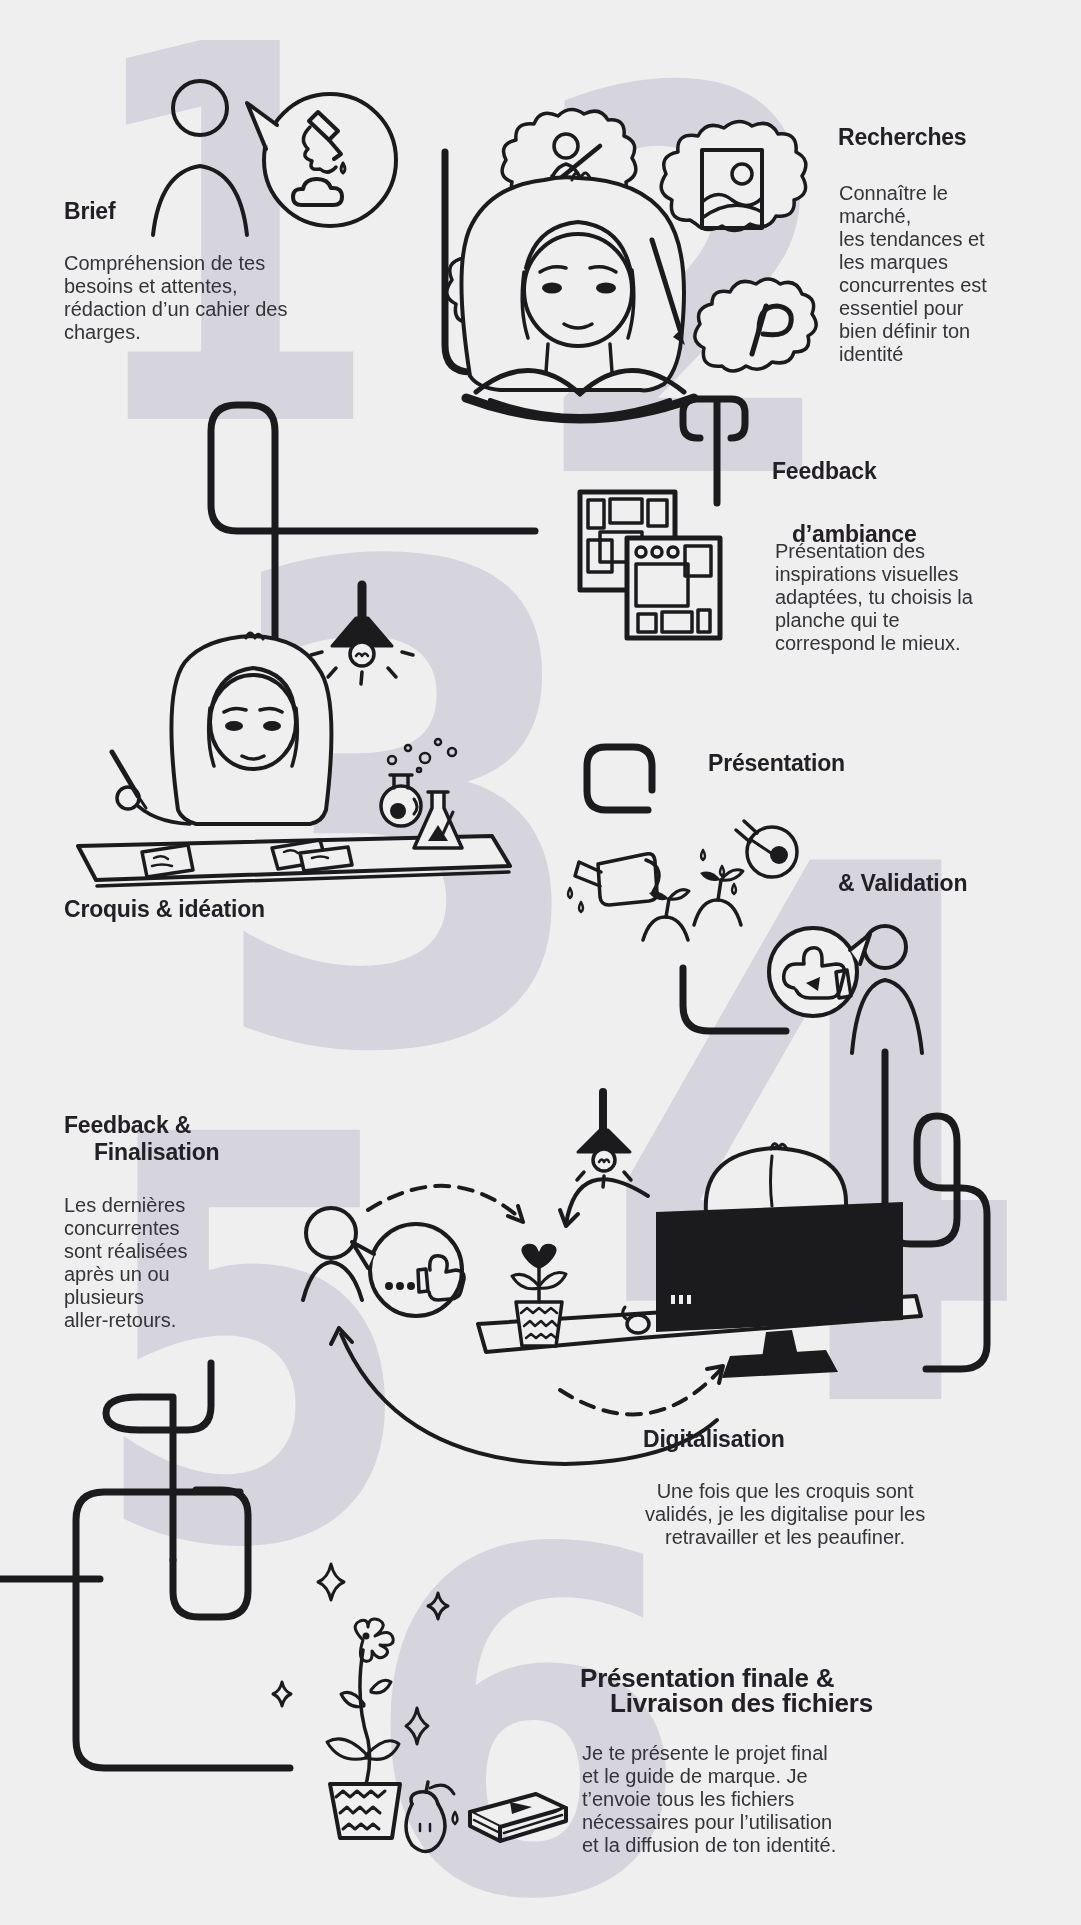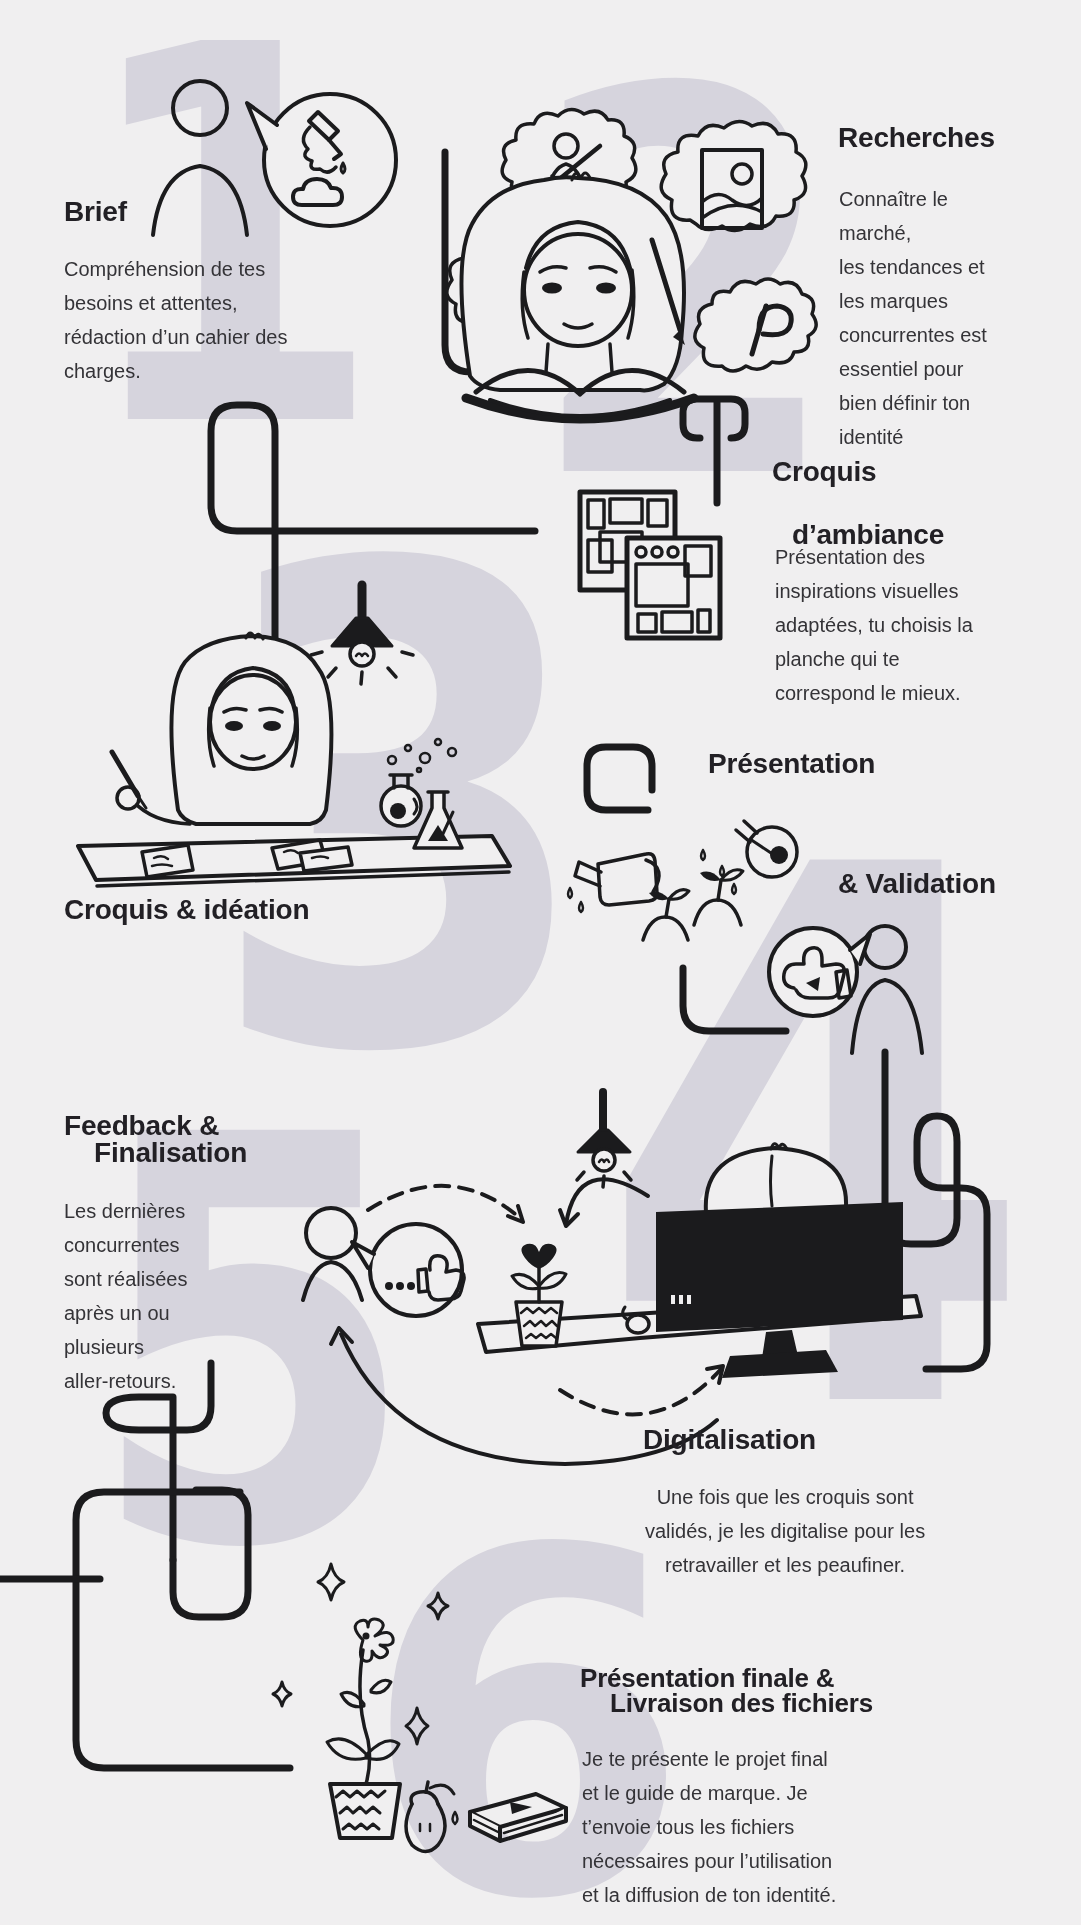--- a/index.html
+++ b/index.html
@@ -17,23 +17,23 @@
   #num1{left:76px;top:-21px;font-size:520px;}
   #num2{left:528px;top:23px;font-size:530px;}
   #num3{left:206px;top:483px;font-size:660px;}
   #num4{left:598px;top:773px;font-size:740px;}
   #num5{left:87px;top:1064px;font-size:560px;}
   #num6{left:361px;top:1489px;font-size:475px;transform:scaleX(1);}
   
   .art{position:absolute;left:0;top:0;z-index:2;}
   
   .txt{position:absolute;z-index:3;}
-  .h{font-weight:bold;color:#222025;font-size:28px;letter-spacing:-0.2px;line-height:27px;}
+  .h{font-weight:bold;color:#222025;font-size:23px;letter-spacing:-0.2px;line-height:27px;}
   .h .l2{display:block;}
-  .b{font-size:20px;line-height:34px;color:#343337;white-space:pre-line;}
+  .b{font-size:20px;line-height:23px;color:#343337;white-space:pre-line;}
   #brief-title{left:64px;top:198px;}
   #brief-body{left:64px;top:252px;}
   #rech-title{left:838px;top:124px;}
   #rech-body{left:839px;top:182px;}
   #planche-title{left:772px;top:458px;}
   #planche-title .l2{padding-left:20px;margin-top:36px;}
   #planche-body{left:775px;top:540px;}
   #croquis-title{left:64px;top:896px;}
   #croquis-body{left:64px;top:948px;}
   #pres-title{left:708px;top:750px;}
@@ -350,21 +350,21 @@
   <div class="txt b" id="rech-body">Connaître le
 marché,
 les tendances et
 les marques
 concurrentes est
 essentiel pour
 bien définir ton
 identité</div>
 
   <div class="txt h" id="planche-title">
-    <span>Croquis</span>
+    <span>Feedback</span>
     <span class="l2">d’ambiance</span>
   </div>
   <div class="txt b" id="planche-body">Présentation des
 inspirations visuelles
 adaptées, tu choisis la
 planche qui te
 correspond le mieux.</div>
 
   <div class="txt h" id="croquis-title">Croquis &amp; idéation</div>
 

